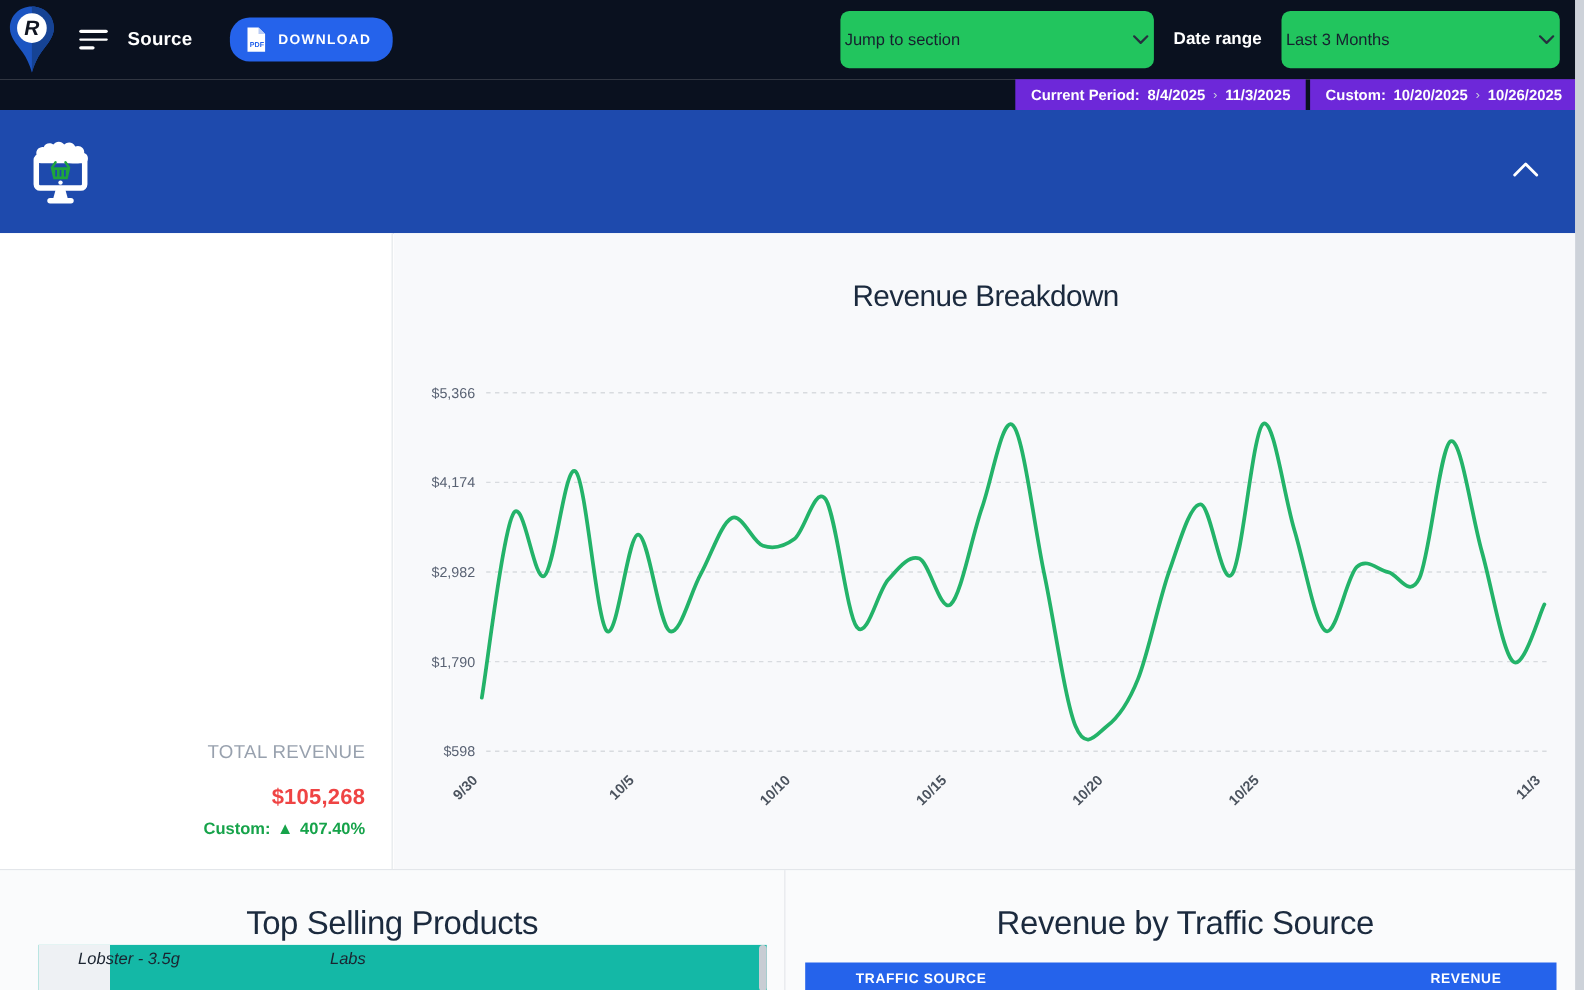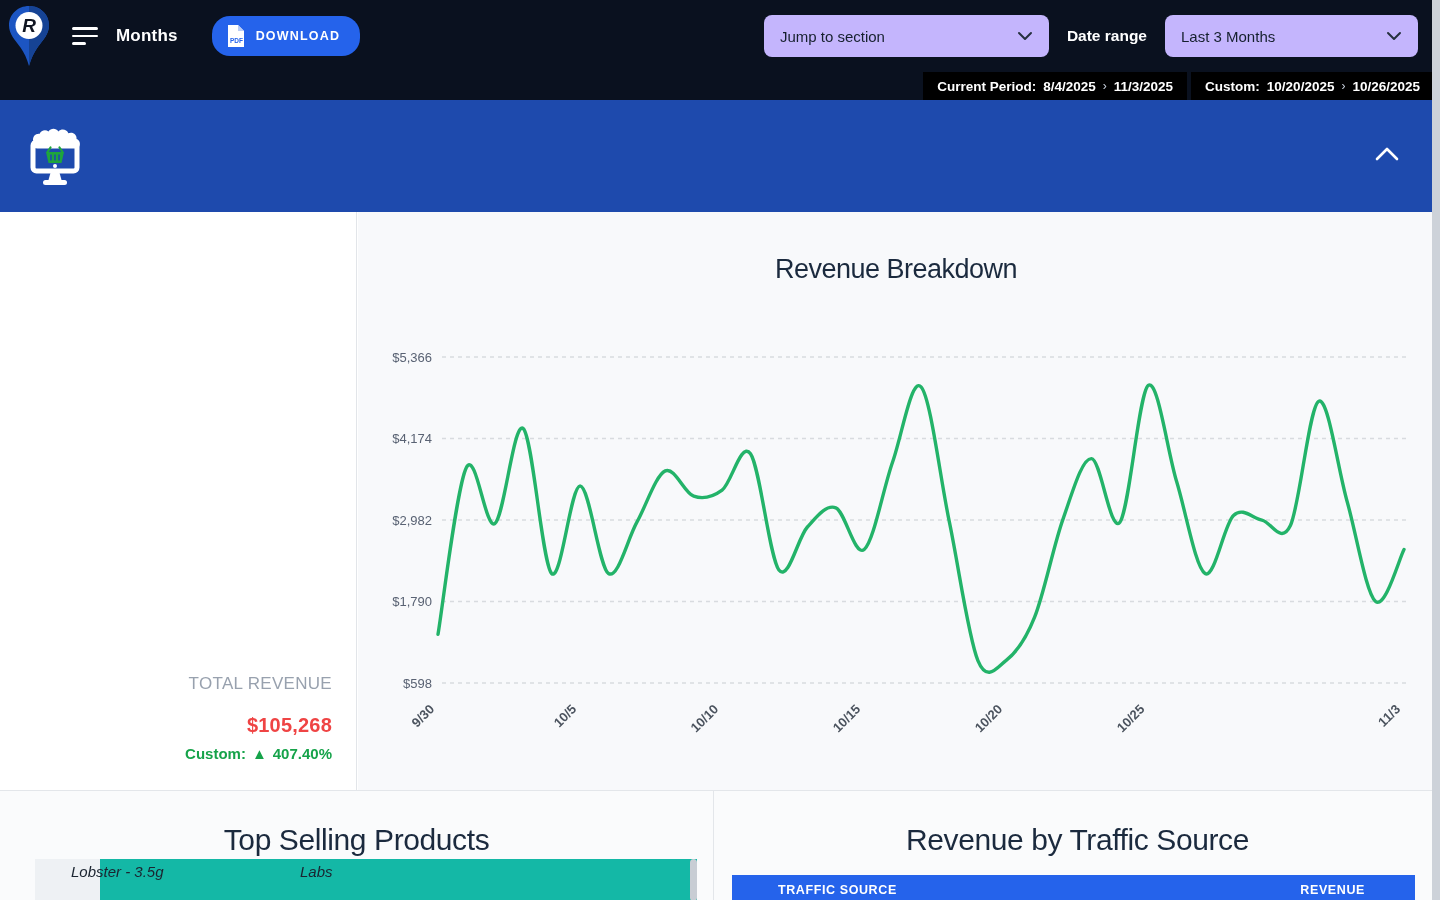--- a/index.html
+++ b/index.html
@@ -12,29 +12,29 @@
   .nav-left { display:flex; align-items:center; gap:18px; }
   .hamburger { width:26px; height:18px; display:flex; flex-direction:column; justify-content:space-between; margin-left:14px; cursor:pointer; }
   .hamburger span { display:block; height:2.6px; background:#fff; border-radius:2px; }
   .hamburger span:nth-child(1){ width:26px; }
   .hamburger span:nth-child(2){ width:26px; }
   .hamburger span:nth-child(3){ width:14px; }
   .admin-label { color:#fff; font-size:17px; font-weight:bold; letter-spacing:.2px; }
   .dl-btn { margin-left:16px; background:#2563eb; border:none; border-radius:18px; height:40px; padding:0 20px 0 14px; display:flex; align-items:center; gap:10px; cursor:pointer; }
   .dl-btn .dl-txt { color:#fff; font-size:12.5px; font-weight:bold; letter-spacing:1.2px; }
   .nav-right { margin-left:auto; display:flex; align-items:center; gap:18px; padding-right:22px; }
-  .select-box { background:#c4b5fd; border-radius:8px; height:42px; display:flex; align-items:center; justify-content:space-between; padding:0 16px; cursor:pointer; }
+  .select-box { background:#22c55e; border-radius:8px; height:52px; display:flex; align-items:center; justify-content:space-between; padding:0 4px; cursor:pointer; }
   .select-box .sel-txt { font-size:15px; color:#16202e; }
   .jump-select { width:285px; }
   .range-select { width:253px; }
   .daterange-label { color:#fff; font-size:15.5px; font-weight:bold; }
 
   
   .badge-strip { position:absolute; left:0; top:72px; width:1440px; height:28px; background:#0a111f; display:flex; justify-content:flex-end; align-items:stretch; }
-  .p-badge { background:#000000; display:flex; align-items:center; gap:7px; padding:0 14px; }
+  .p-badge { background:#6d28d9; display:flex; align-items:center; gap:7px; padding:0 14px; }
   .p-badge + .p-badge { margin-left:4px; }
   .p-badge:last-child { padding-right:20px; }
   .b-label { color:#fff; font-size:13.5px; font-weight:bold; }
   .b-val { color:#fff; font-size:13.5px; font-weight:600; }
   .b-sep { color:#c7d0dc; font-size:12px; }
 
   
   .banner { position:absolute; left:0; top:100px; width:1440px; height:112px; background:#1e4aad; display:flex; align-items:center; }
   .banner-icon { margin-left:22px; width:66px; height:66px; flex:0 0 auto; }
   .banner-text { margin-left:16px; display:flex; flex-direction:column; gap:4px; }
@@ -85,21 +85,21 @@
         <circle cx="29" cy="25.5" r="13.5" fill="#ffffff"></circle>
         <text x="29" y="32" text-anchor="middle" font-size="19" font-style="italic" font-weight="bold" font-family="DejaVu Serif, serif" fill="#101521">R</text>
       </svg>
     </div>
     <div class="nav-left">
       <div class="hamburger">
           <span></span>
           <span></span>
           <span></span>
         </div>
-      <div class="admin-label">Months</div>
+      <div class="admin-label">Source</div>
       <button class="dl-btn">
         <svg width="20" height="24" viewBox="0 0 20 24">
           <path d="M2 1 h10 l6 6 v16 h-16 z" fill="#ffffff"></path>
           <path d="M12 1 l6 6 h-6 z" fill="#b9ccf5"></path>
           <text x="10.5" y="19" text-anchor="middle" font-size="6.5" font-weight="bold" fill="#2563eb">PDF</text>
         </svg>
         <span class="dl-txt">DOWNLOAD</span>
       </button>
     </div>
     <div class="nav-right">

